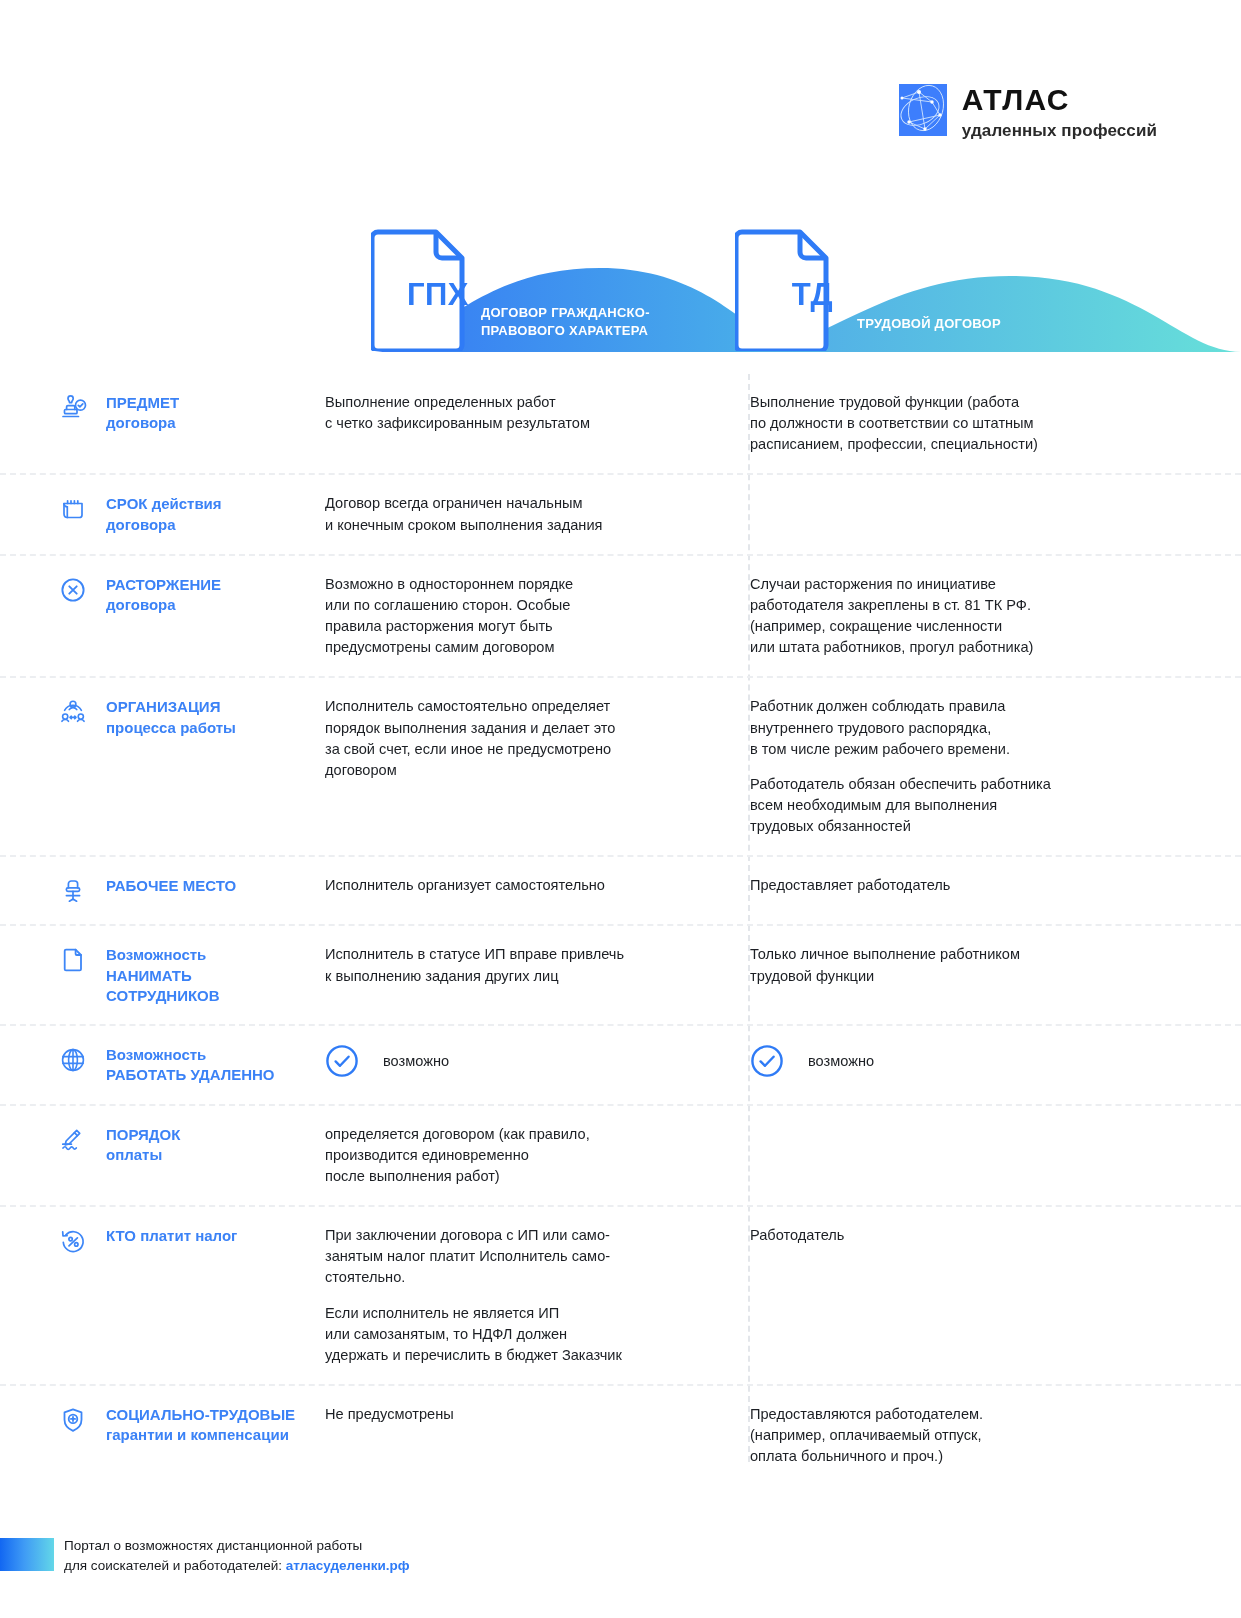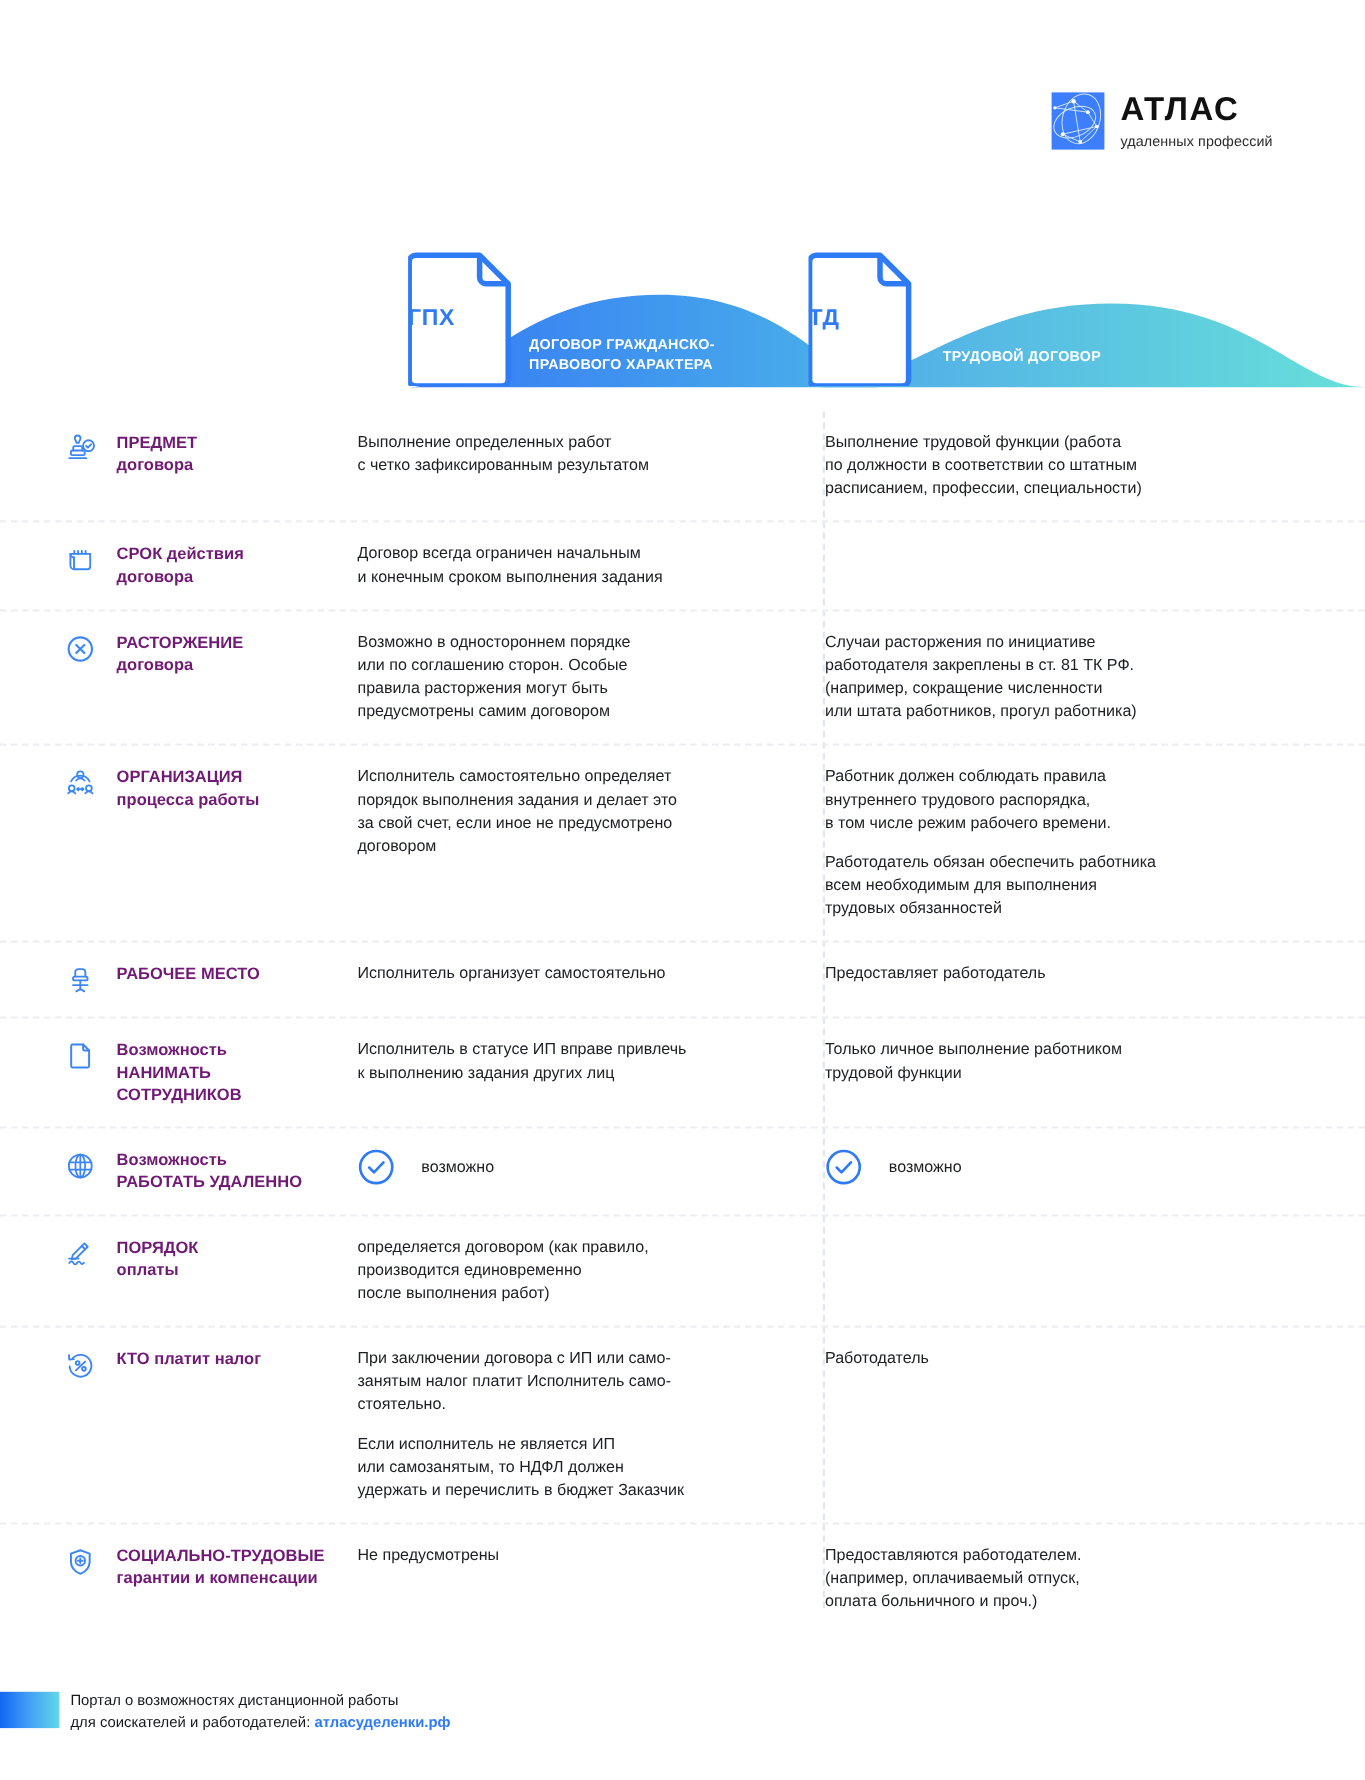--- a/index.html
+++ b/index.html
@@ -58,22 +58,22 @@
   .brand-text { padding-top: 1px; }
   .brand-name {
     font-size: 30px;
     font-weight: 700;
     letter-spacing: 1.3px;
     line-height: 1;
     color: #111111;
   }
   .brand-sub {
     margin-top: 6px;
-    font-size: 13px;
-    font-weight: 400;
+    font-size: 17px;
+    font-weight: 700;
     letter-spacing: 0.1px;
     color: #2a2a2a;
   }
 
   
   .banner {
     position: absolute;
     left: 0; top: 226px;
     width: 1241px;
     height: 140px;
@@ -87,22 +87,22 @@
     top: 0;
   }
   .doc-card.gph { left: 371px; }
   .doc-card.td  { left: 735px; }
   .doc-card svg { position: absolute; left: 0; top: 0; }
   .doc-label {
     position: absolute;
     left: 0;
     top: 51px;
     width: 98px;
-    text-align: left;
-    font-size: 21px;
+    text-align: right;
+    font-size: 31px;
     font-weight: 700;
     color: #2f7bf6;
     letter-spacing: 0.5px;
   }
 
   .banner-caption {
     position: absolute;
     color: #ffffff;
     font-size: 13px;
     font-weight: 700;
@@ -147,21 +147,21 @@
   .ico {
     width: 30px;
     height: 30px;
     flex: none;
     margin-top: 1px;
   }
   .ico svg { display: block; }
   .label-text {
     font-size: 15px;
     line-height: 1.35;
-    color: #701a75;
+    color: #3b82f6;
     font-weight: 700;
     padding-top: 1px;
   }
 
   .cell-col {
     flex: none;
     font-size: 14.6px;
     line-height: 1.45;
     color: #1c1f24;
     font-weight: 400;

